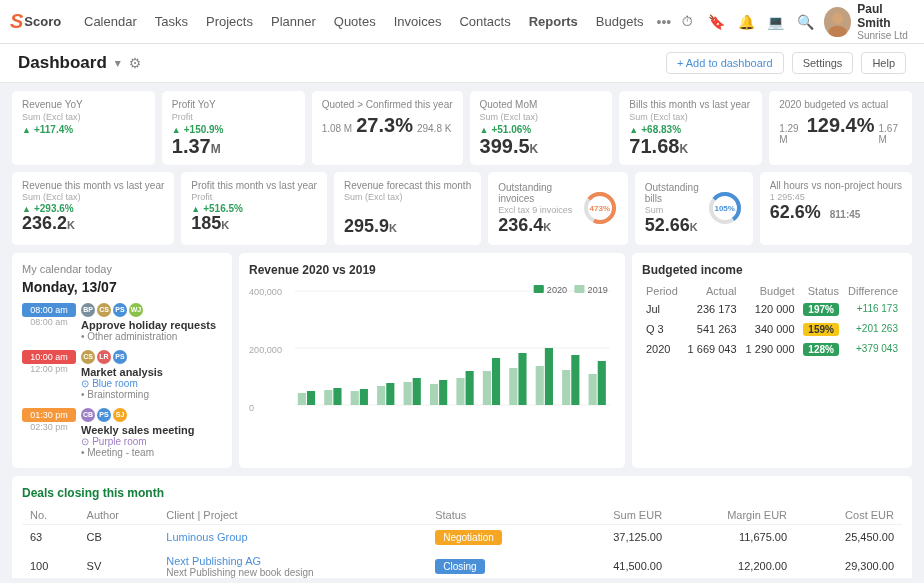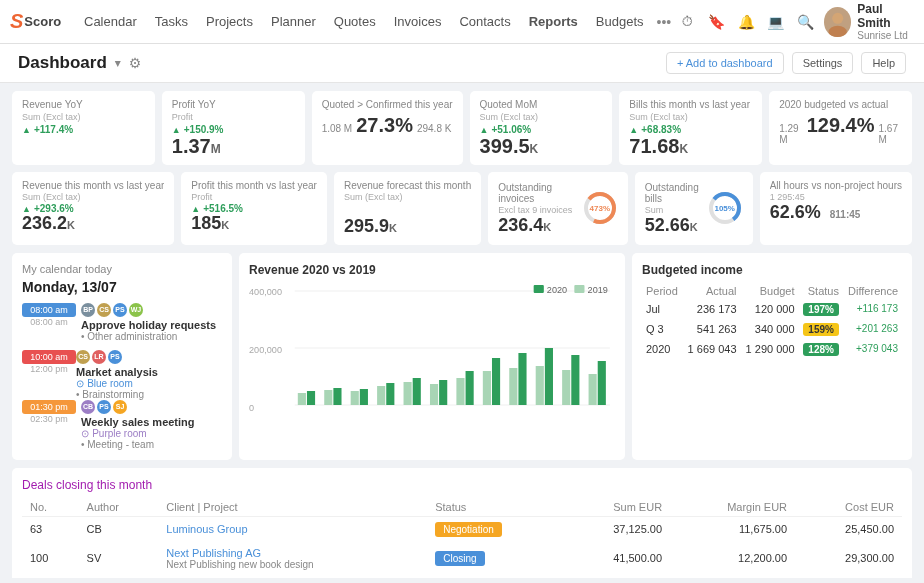--- a/index.html
+++ b/index.html
@@ -222,21 +222,21 @@
             <span style="width:14px;height:14px;border-radius:50%;background:#7a8f9e;display:inline-flex;align-items:center;justify-content:center;font-size:7px;color:#fff;font-weight:bold;">BP</span>
             <span style="width:14px;height:14px;border-radius:50%;background:#c0a050;display:inline-flex;align-items:center;justify-content:center;font-size:7px;color:#fff;font-weight:bold;">CS</span>
             <span style="width:14px;height:14px;border-radius:50%;background:#4a90d9;display:inline-flex;align-items:center;justify-content:center;font-size:7px;color:#fff;font-weight:bold;">PS</span>
             <span style="width:14px;height:14px;border-radius:50%;background:#8bc34a;display:inline-flex;align-items:center;justify-content:center;font-size:7px;color:#fff;font-weight:bold;">WJ</span>
           </div>
           <div style="font-size:11px;font-weight:600;color:#333;">Approve holiday requests</div>
           <div style="font-size:10px;color:#888;">• Other administration</div>
         </div>
       </div>
 
-      <div style="display:flex;margin-bottom:0;align-items:flex-start;">
+      <div style="display:flex;gap:5px;margin-bottom:8px;align-items:flex-start;">
         <div style="min-width:54px;">
           <div style="background:#e85050;color:#fff;font-size:9px;padding:2px 4px;border-radius:3px;text-align:center;">10:00 am</div>
           <div style="font-size:9px;color:#aaa;text-align:center;">12:00 pm</div>
         </div>
         <div style="flex:1;">
           <div style="display:flex;gap:2px;margin-bottom:2px;">
             <span style="width:14px;height:14px;border-radius:50%;background:#c0a050;display:inline-flex;align-items:center;justify-content:center;font-size:7px;color:#fff;font-weight:bold;">CS</span>
             <span style="width:14px;height:14px;border-radius:50%;background:#e06060;display:inline-flex;align-items:center;justify-content:center;font-size:7px;color:#fff;font-weight:bold;">LR</span>
             <span style="width:14px;height:14px;border-radius:50%;background:#4a90d9;display:inline-flex;align-items:center;justify-content:center;font-size:7px;color:#fff;font-weight:bold;">PS</span>
           </div>
@@ -344,21 +344,21 @@
             <td style="padding:4px;text-align:right;color:#333;">1 290 000</td>
             <td style="padding:4px;text-align:right;"><span style="background:#2e9e5b;color:#fff;border-radius:3px;padding:1px 5px;font-size:10px;font-weight:600;">128%</span></td>
             <td style="padding:4px;text-align:right;color:#2e9e5b;font-size:10px;">+379 043</td>
           </tr>
         </tbody>
       </table>
     </div>
   </div>
 
   <div style="background:#fff;border-radius:5px;padding:10px;margin-bottom:8px;">
-    <div style="font-size:12px;font-weight:400;color:#a21caf;margin-bottom:6px;">Deals closing this month</div>
+    <div style="font-size:12px;font-weight:700;color:#15803d;margin-bottom:6px;">Deals closing this month</div>
     <table style="width:100%;font-size:11px;border-collapse:collapse;">
       <thead>
         <tr>
           <th style="color:#888;font-weight:400;padding:3px 8px;text-align:left;border-bottom:1px solid #f0f0f0;">No.</th>
           <th style="color:#888;font-weight:400;padding:3px 8px;text-align:left;border-bottom:1px solid #f0f0f0;">Author</th>
           <th style="color:#888;font-weight:400;padding:3px 8px;text-align:left;border-bottom:1px solid #f0f0f0;">Client | Project</th>
           <th style="color:#888;font-weight:400;padding:3px 8px;text-align:left;border-bottom:1px solid #f0f0f0;">Status</th>
           <th style="color:#888;font-weight:400;padding:3px 8px;text-align:right;border-bottom:1px solid #f0f0f0;">Sum EUR</th>
           <th style="color:#888;font-weight:400;padding:3px 8px;text-align:right;border-bottom:1px solid #f0f0f0;">Margin EUR</th>
           <th style="color:#888;font-weight:400;padding:3px 8px;text-align:right;border-bottom:1px solid #f0f0f0;">Cost EUR</th>

